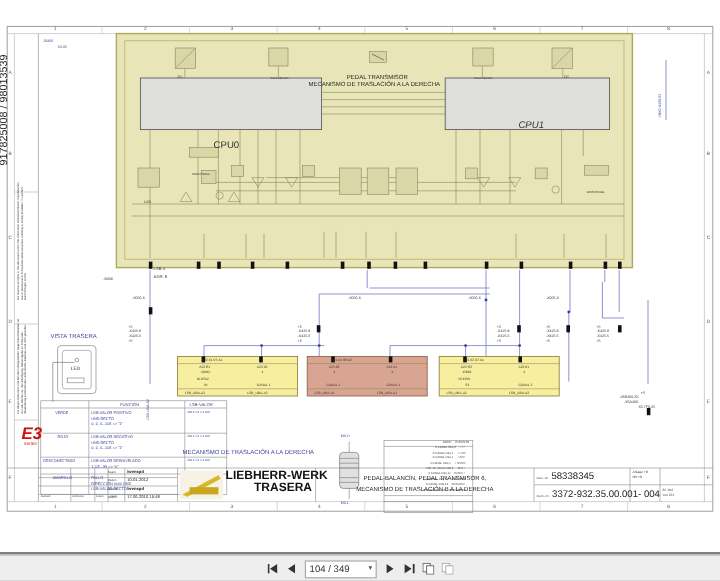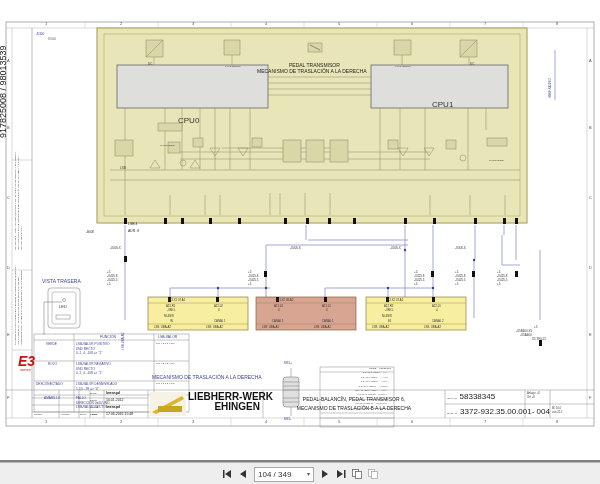--- a/index.html
+++ b/index.html
@@ -315,21 +315,21 @@
   <div class="txt" style="left:14px;top:325px;font-size:2.4px;color:#444;width:80px;white-space:normal;transform:rotate(-90deg);transform-origin:left top;">Für dieses Dokument und den darin dargestellten Gegenstand behalten wir uns alle Rechte vor. Vervielfältigung, Bekanntgabe an Dritte oder Verwendung außerhalb des vereinbarten Zweckes sind nicht gestattet.</div>
   <div class="txt" style="left:20px;top:347px;font-size:4px;color:#cc1111;">series</div>
 
   <div class="txt" style="left:36px;top:12px;font-size:3px;color:#3b3f9a;">J0300</div>
   <div class="txt" style="left:48px;top:17px;font-size:3px;color:#555;">X3.06</div>
   <div class="txt" style="left:548px;top:78px;font-size:3px;color:#3b3f9a;transform:rotate(-90deg);transform-origin:left top;">VBK0-X458.02</div>
 
   <div class="txt" style="left:289px;top:42px;font-size:5px;color:#222;">PEDAL TRANSMISOR</div>
   <div class="txt" style="left:257px;top:48px;font-size:5px;color:#222;">MECANISMO DE TRASLACIÓN A LA DERECHA</div>
   <div class="txt" style="left:178px;top:96px;font-size:8px;color:#333;">CPU0</div>
-  <div class="txt" style="left:432px;top:80px;font-size:8px;color:#333;">CPU1</div>
+  <div class="txt" style="left:432px;top:80px;font-size:8px;color:#333;font-style:italic;">CPU1</div>
   <div class="txt" style="left:148px;top:42px;font-size:3px;color:#333;">DC</div>
   <div class="txt" style="left:470px;top:42px;font-size:3px;color:#333;">DC</div>
   <div class="txt" style="left:225px;top:45px;font-size:2px;color:#333;">FALLO-SENSOR</div>
   <div class="txt" style="left:395px;top:45px;font-size:2px;color:#333;">FALLO-SENSOR</div>
   <div class="txt" style="left:160px;top:124px;font-size:2.5px;color:#333;">WATCHDOG</div>
   <div class="txt" style="left:489px;top:139px;font-size:2.5px;color:#333;">WATCHDOG</div>
   <div class="txt" style="left:120px;top:146px;font-size:3px;color:#333;">LSB</div>
   <div class="txt" style="left:128px;top:202px;font-size:3.5px;color:#333;"><span>LSB</span> <span>4</span></div>
   <div class="txt" style="left:128px;top:209px;font-size:3.5px;color:#333;"><span>ADR.</span> <span>8</span></div>
   <div class="txt" style="left:86px;top:210px;font-size:3px;color:#333;">-B008</div>
@@ -514,21 +514,21 @@
     <div>17.06.2016 15:48</div>
   </div>
   <div class="txt" style="left:34px;top:393px;width:70px;font-size:2.2px;color:#444;">
     <span style="position:absolute;left:0">Zustand</span>
     <span style="position:absolute;left:26px">Änderung</span>
     <span style="position:absolute;left:46px">Datum</span>
     <span style="position:absolute;left:58px">Name</span>
   </div>
   <div class="txt" style="left:188px;top:372px;font-size:10px;font-weight:bold;color:#111;line-height:10px;text-align:right;width:72px;">
     <div>LIEBHERR-WERK</div>
-    <div>EHINGEN</div>
+    <div>TRASERA</div>
   </div>
   <div class="txt" style="left:263px;top:375px;width:182px;font-size:5px;color:#222;line-height:9px;text-align:center;">
     <div>PEDAL-BALANCÍN, PEDAL TRANSMISOR 6,</div>
     <div>MECANISMO DE TRASLACIÓN B A LA DERECHA</div>
   </div>
   <div class="txt" style="left:447px;top:372px;font-size:8px;color:#222;">
     <span style="font-size:2.5px;color:#555;">Ident.-Nr.</span>
     <span>58338345</span>
   </div>
   <div class="txt" style="left:447px;top:387px;font-size:8px;color:#222;">

